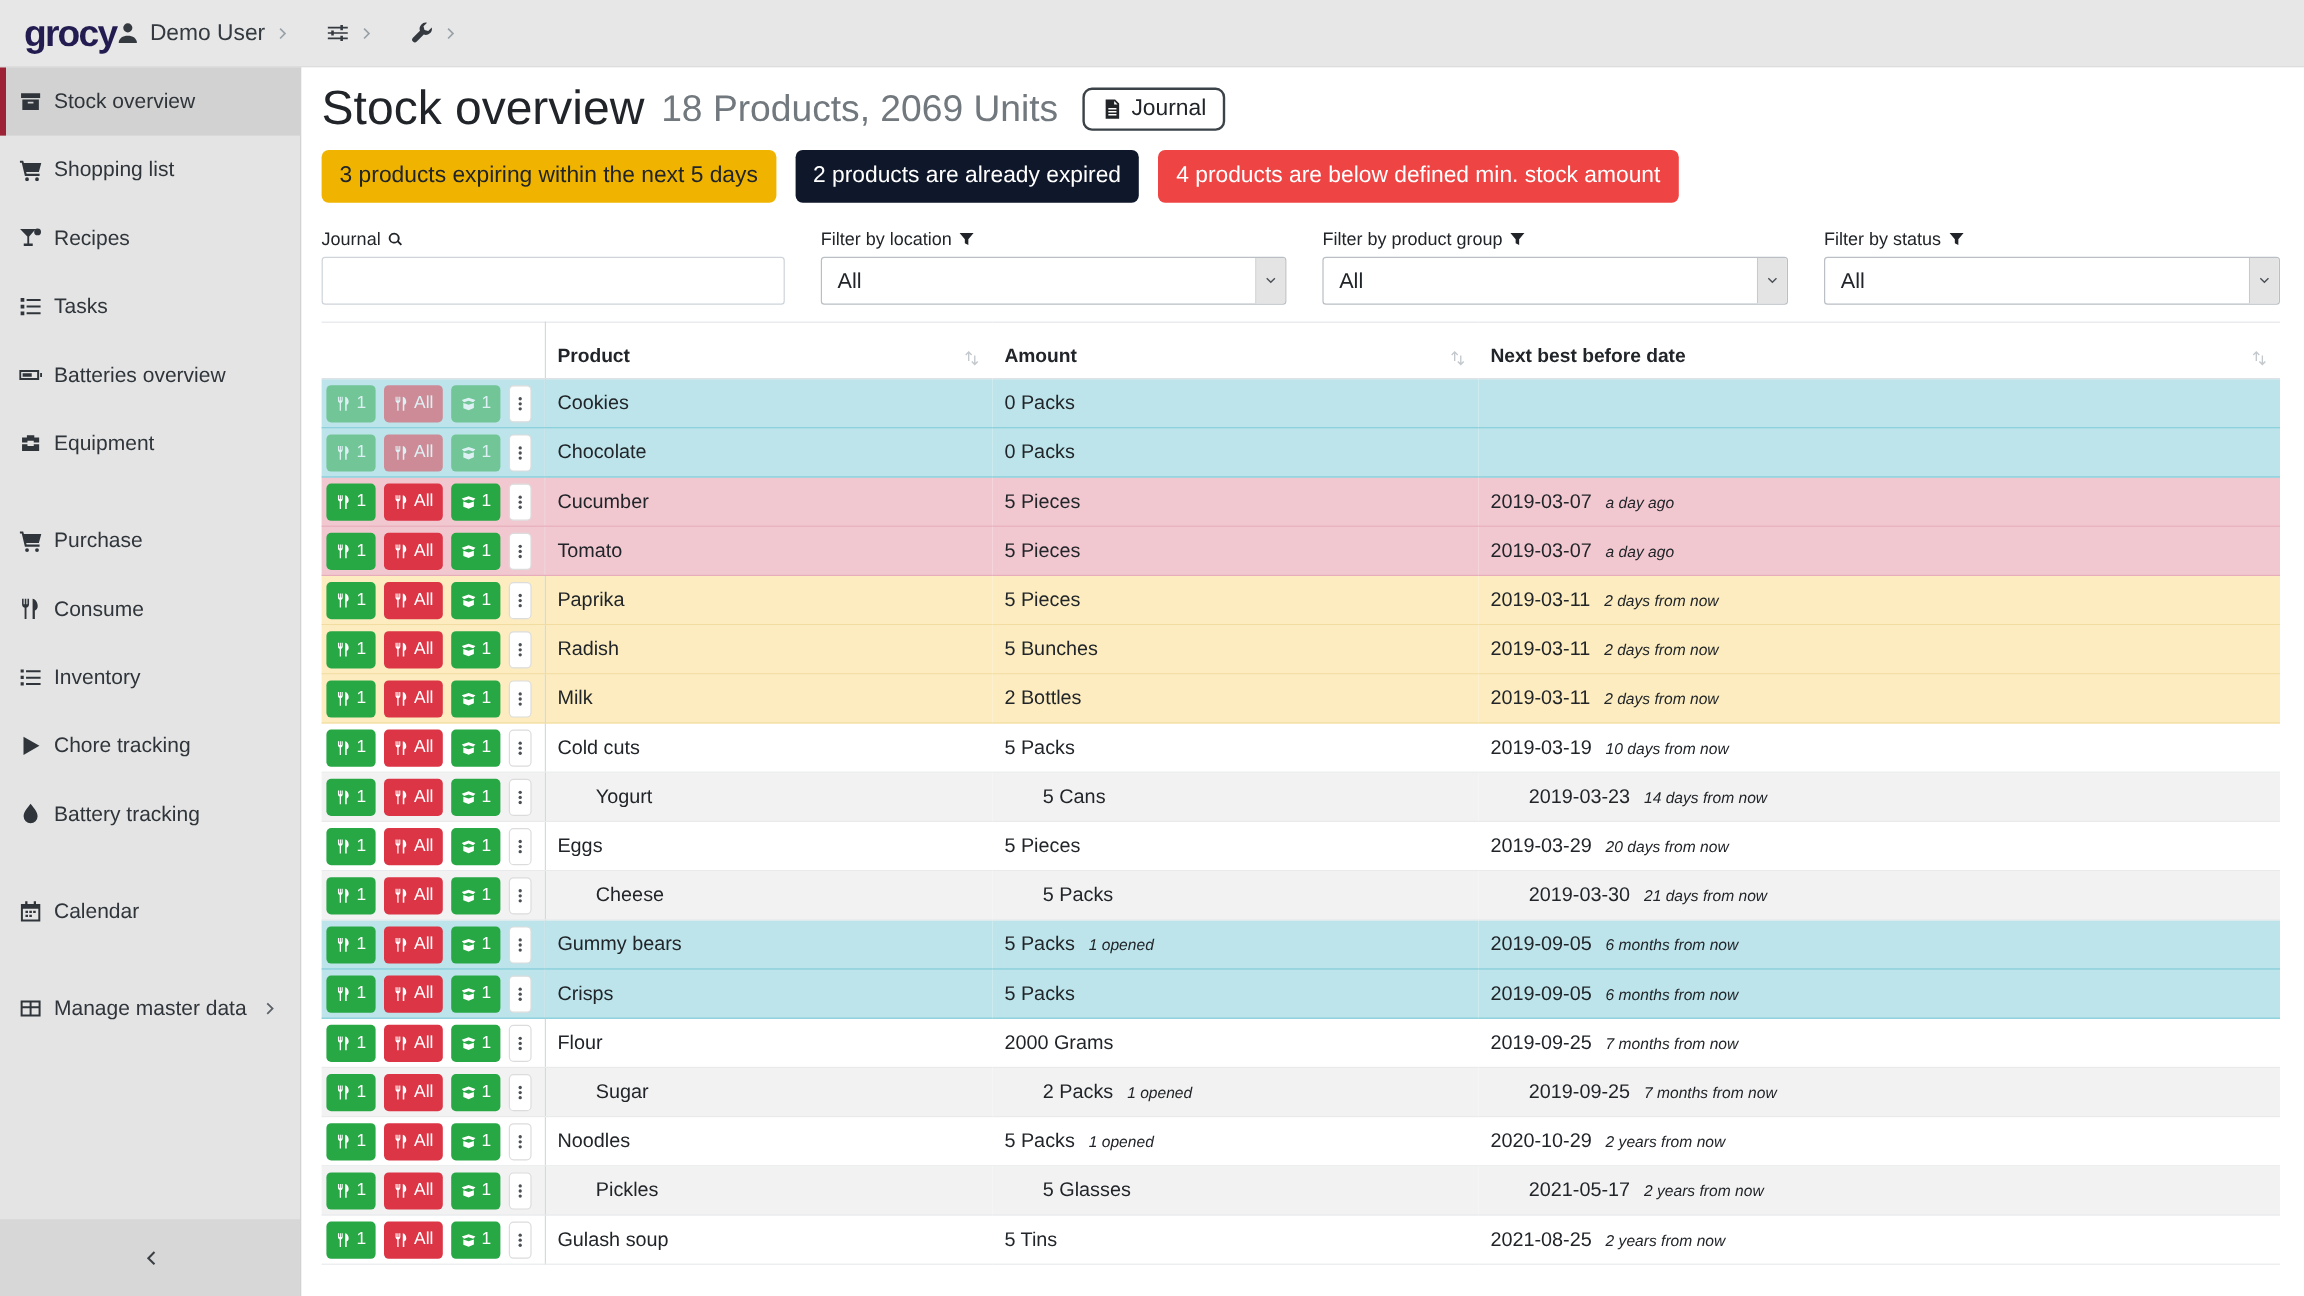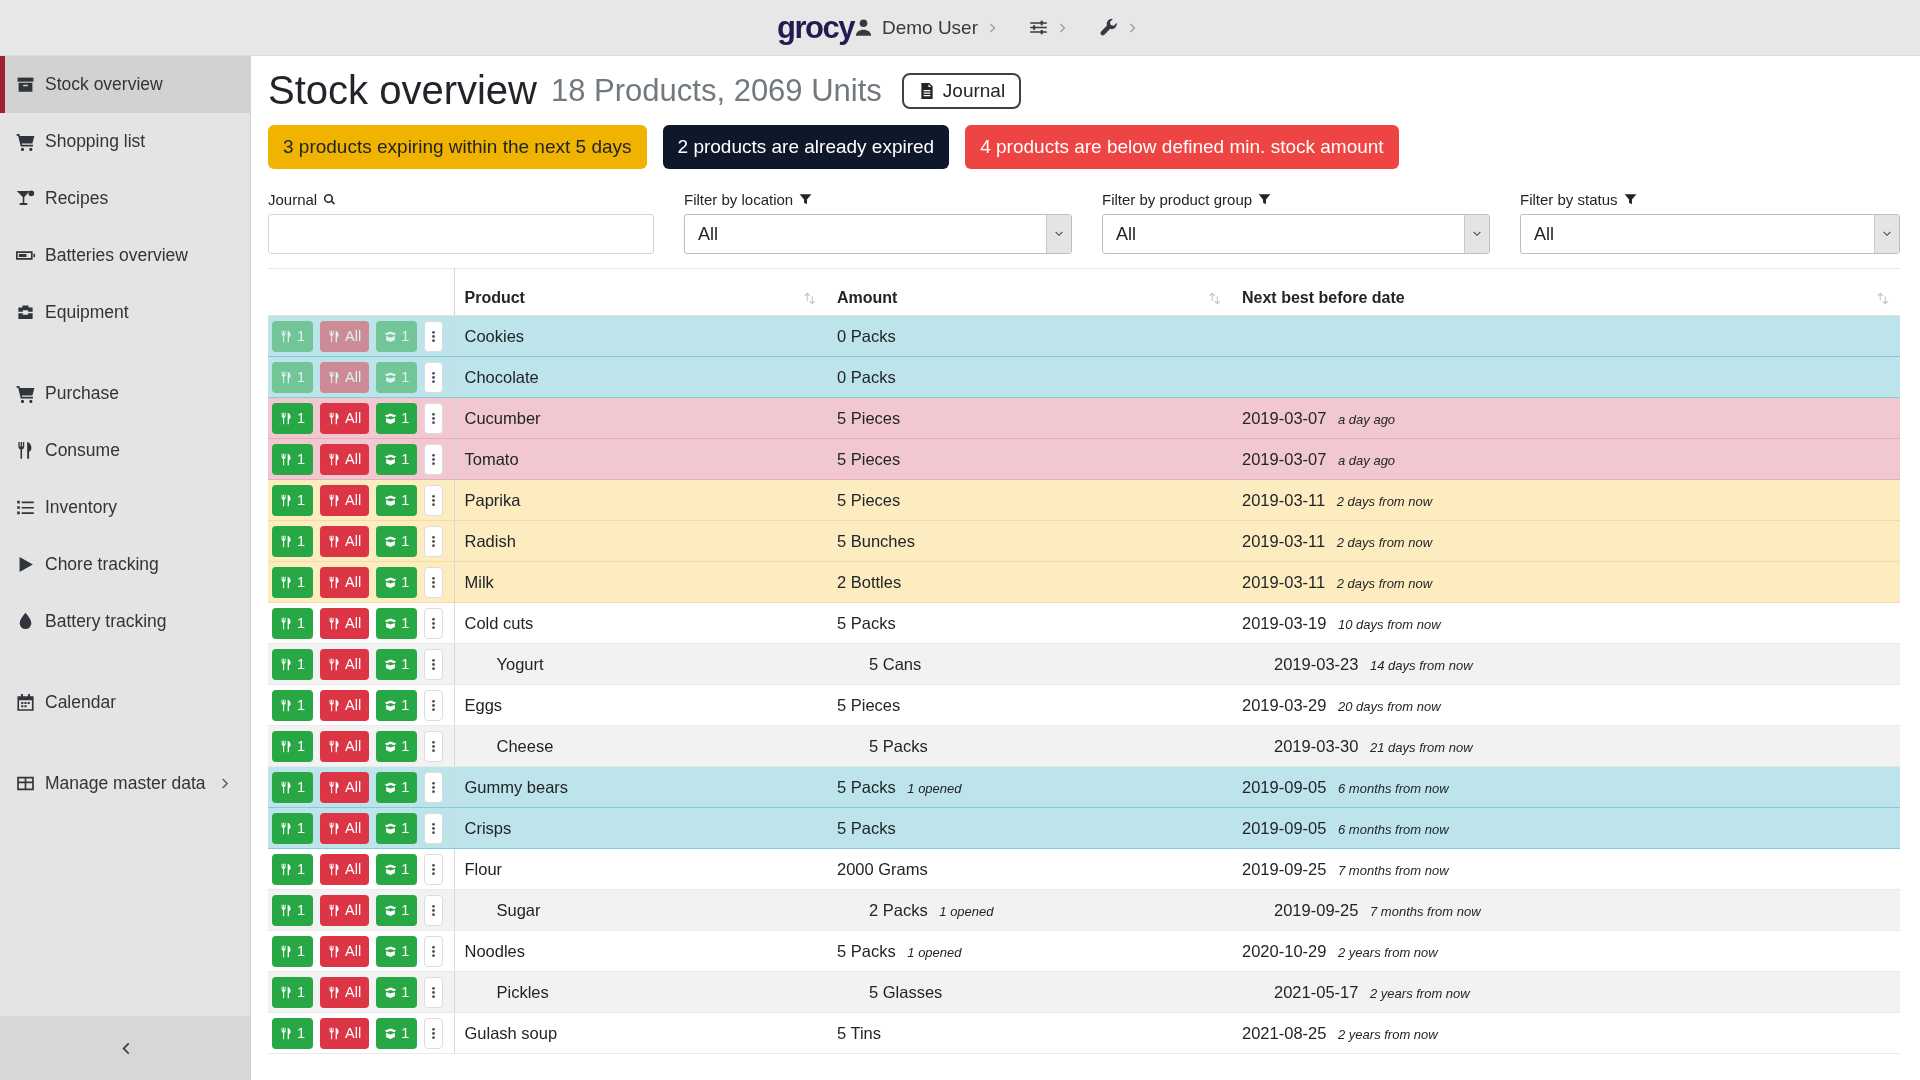--- a/index.html
+++ b/index.html
@@ -11,21 +11,21 @@
     overflow: hidden;
     position: relative;
   }
   .icon { display: inline-flex; }
   .icon svg { width: 100%; height: 100%; display: block; }
 
   
   .topbar {
     position: absolute; top: 0; left: 0; right: 0; height: 56px;
     background: #e7e7e7; border-bottom: 1px solid #dddddd;
-    display: flex; align-items: center; justify-content: center;
+    display: flex; align-items: center; justify-content: flex-start;
     padding: 0 24px 0 20px; z-index: 5;
   }
   .logo {
     font-size: 31px; font-weight: 700; letter-spacing: -1.5px;
     color: var(--logo, #231c51); cursor: pointer;
   }
   .topbar-right { display: flex; align-items: center; gap: 30px; }
   .top-menu { display: flex; align-items: center; gap: 9px; color: #343a40; font-size: 19px; cursor: pointer; }
   .top-menu .mi { width: 19px; height: 19px; color: #343a40; }
   .top-menu .chev { width: 12px; height: 12px; color: #98a1a8; }
@@ -210,20 +210,29 @@
 
   </div>
       <div class="nav-item">
     <span class="icon nav-icon">
           <svg viewBox="0 0 16 16" fill="currentColor">
             <path d="M.6 1.6h11l-4.6 5.2v4.9h2.5v1.7H3.2v-1.7h2.5V6.8L.6 1.6z"></path>
             <circle cx="12.9" cy="3.6" r="2.4"></circle>
           </svg>
         </span>
     <span class="nav-label">Recipes</span>
+
+  </div>
+      <div class="nav-item">
+    <span class="icon nav-icon">
+          <svg viewBox="0 0 16 16" fill="currentColor">
+            <path d="M1 2h2.6v2.6H1zM5.2 2.6H15V4H5.2zM1 6.7h2.6v2.6H1zM5.2 7.3H15v1.4H5.2zM1 11.4h2.6V14H1zM5.2 12H15v1.4H5.2z"></path>
+          </svg>
+        </span>
+    <span class="nav-label">Tasks</span>
 
   </div>
       <div class="nav-item">
     <span class="icon nav-icon">
           <svg viewBox="0 0 16 16" fill="currentColor">
             <path fill-rule="evenodd" d="M0 4.5h14v7H0zM1.4 5.9v4.2h11.2V5.9z"></path>
             <path d="M14.7 6.6H16v2.8h-1.3zM2.4 6.8h6.4v2.4H2.4z"></path>
           </svg>
         </span>
     <span class="nav-label">Batteries overview</span>

